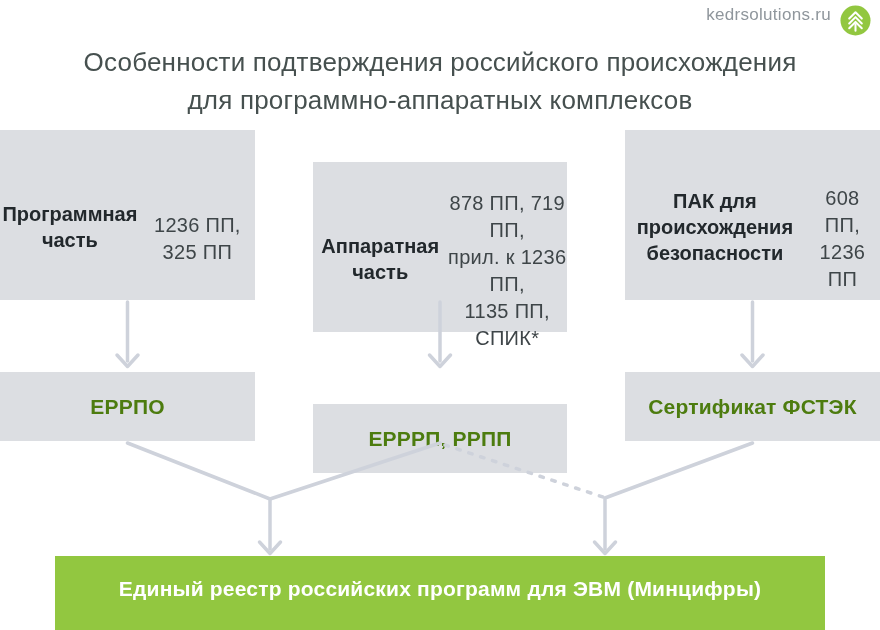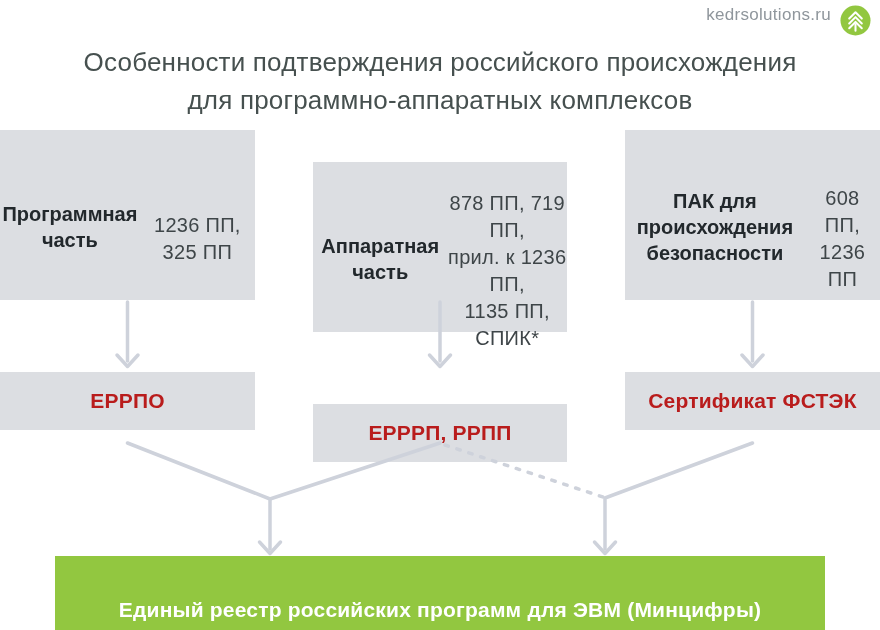--- a/index.html
+++ b/index.html
@@ -21,31 +21,31 @@
   
   .box { position:absolute; background:#dcdee2; box-sizing:border-box; }
   .col-a { left:0;   width:255px; }
   .col-b { left:313px; width:254px;margin-top:32px; }
   .col-c { left:625px; width:255px; }
 
   .src { top:130px; height:170px; display:flex; flex-direction:row; align-items:center; padding-top:23px; }
   .src-title { font-weight:700; font-size:20px; line-height:26px; color:#22282c; text-align:center; max-width:212px; }
   .src-body  { margin-top:24px; font-size:20px; line-height:27px; color:#3e4548; text-align:center; letter-spacing:0.3px; }
 
-  .reg { top:372px; height:58px; display:flex; align-items:center; justify-content:center;
-         font-size:21px; font-weight:700; color:#b91c1c; letter-spacing:0.2px; }
+  .reg { top:372px; height:69px; display:flex; align-items:center; justify-content:center;
+         font-size:21px; font-weight:700; color:#4d7c0f; letter-spacing:0.2px; }
 
   
   .arrows { position:absolute; left:0; top:0; pointer-events:none; }
   .arrow-stroke { stroke:#ced2db; stroke-width:3.5; fill:none; stroke-linecap:round; stroke-linejoin:round; }
   .arrow-dashed { stroke-dasharray:3.5 9; }
 
   
   .result { position:absolute; left:55px; top:556px; width:770px; height:74px; background:#92c740;
-            display:flex; align-items:flex-end; justify-content:center; padding-bottom:8px; box-sizing:border-box; }
+            display:flex; align-items:center; justify-content:center; padding-bottom:8px; box-sizing:border-box; }
   .result-label { color:#ffffff; font-size:21px; font-weight:700; letter-spacing:0.2px; text-align:center; }
 </style>
 </head>
 <body>
 
 <div class="canvas">
 
   <div class="brand">
     <span class="brand-text">kedrsolutions.ru</span>
     <span class="brand-icon">

